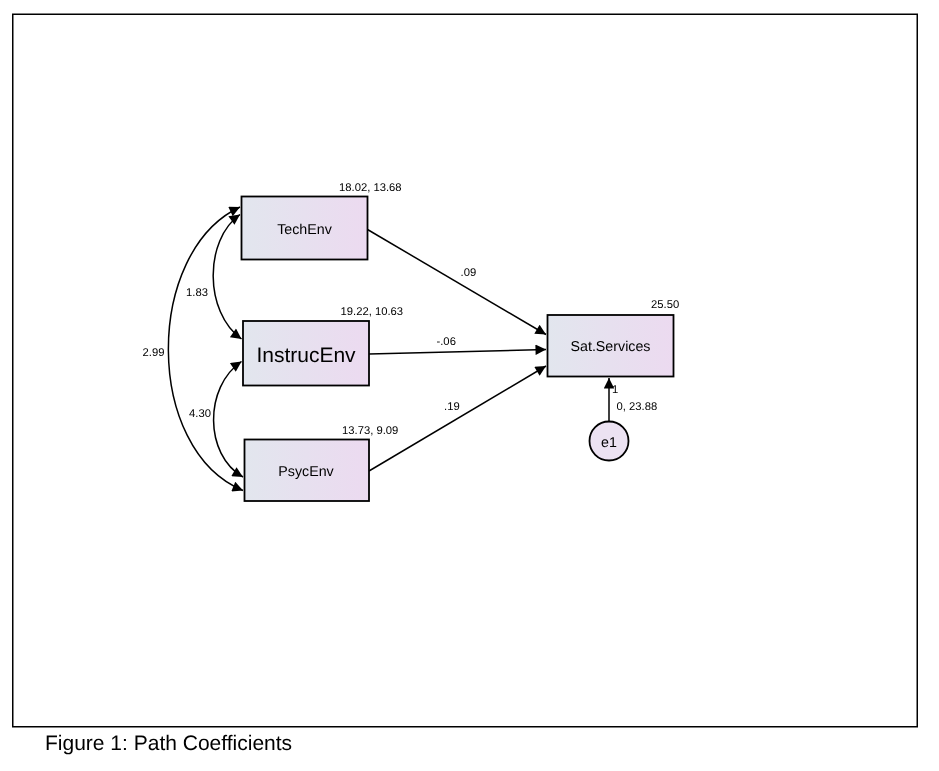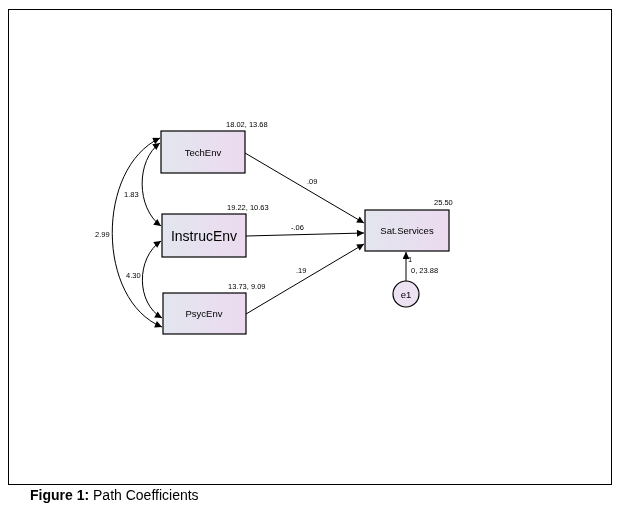--- a/index.html
+++ b/index.html
@@ -5,21 +5,21 @@
   html, body { margin: 0; padding: 0; background: #ffffff; }
   body { width: 626px; height: 514px; position: relative; overflow: hidden;
          font-family: "Liberation Sans", sans-serif; }
   #frame { position: absolute; left: 8px; top: 9px; width: 604px; height: 476px;
            border: 1.5px solid #000; box-sizing: border-box; }
   svg#diagram { position: absolute; left: 0; top: 0; }
   .node-label { font-family: "Liberation Sans", sans-serif; fill: #000; }
   .small { font-family: "Liberation Sans", sans-serif; font-size: 7.5px; fill: #000; }
   #caption { position: absolute; left: 9px; top: 487px; font-size: 14px; color: #000;
              font-family: "Liberation Sans", sans-serif; }
-  #caption .bold { font-weight: bold; padding-left: 21px; }
+  #caption .bold { font-weight: normal; padding-left: 21px; }
 </style>
 </head>
 <body>
 
 <div id="frame"></div>
 
 <svg id="diagram" width="626" height="514" viewBox="0 0 626 514">
   <defs>
     <linearGradient id="boxGrad" x1="0" y1="0" x2="1" y2="0">
       <stop offset="0" id="gstart" stop-color="#e2e6ee"></stop>

